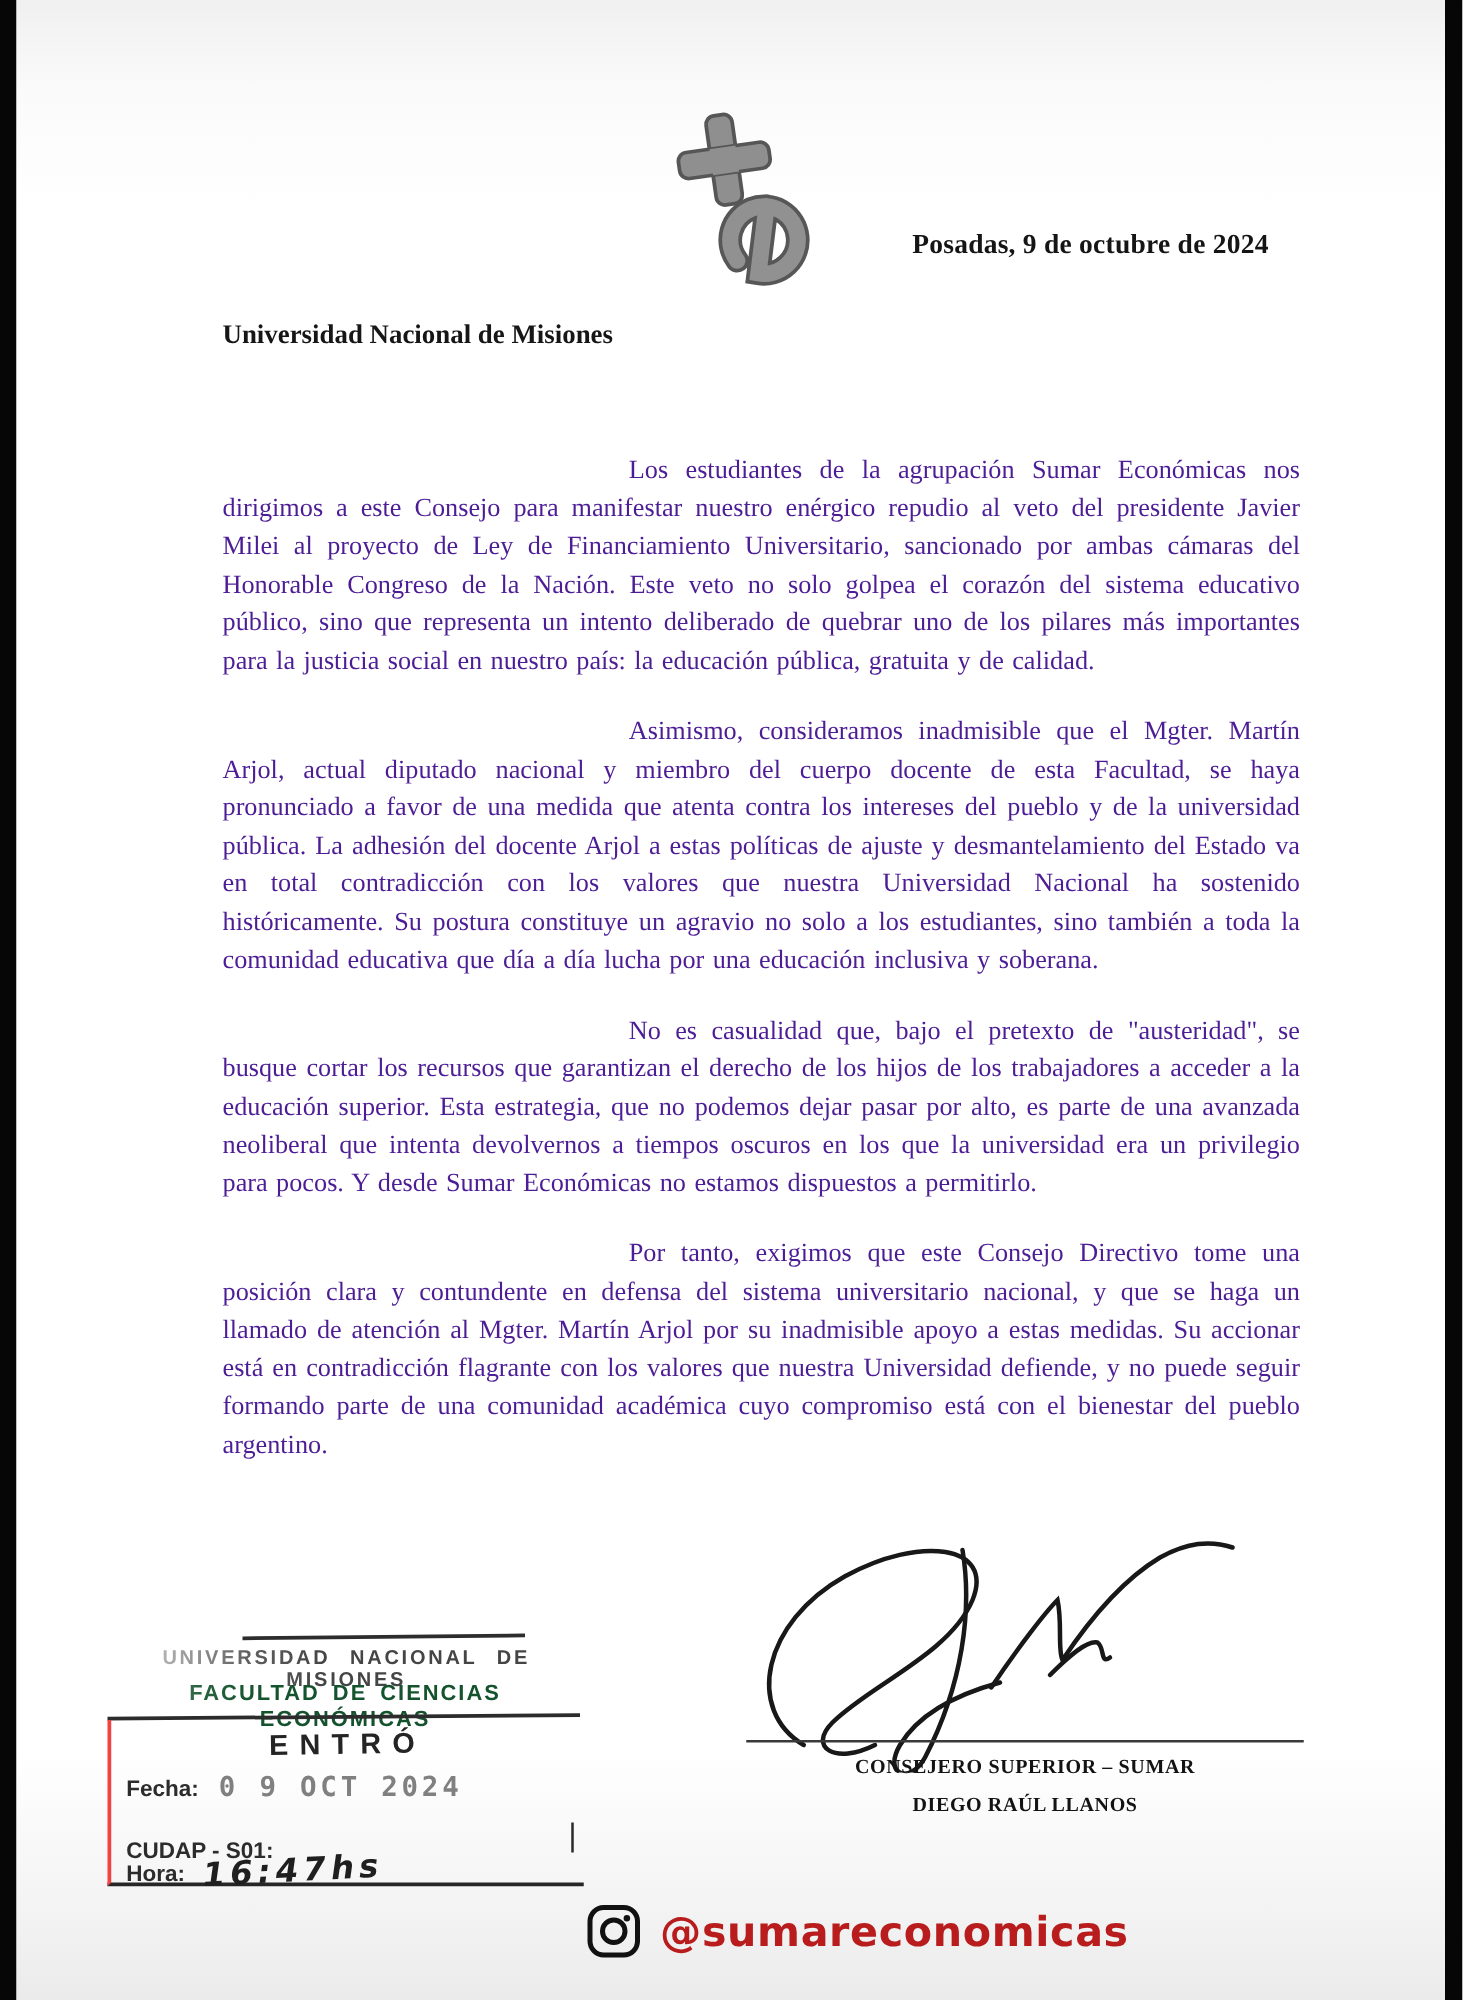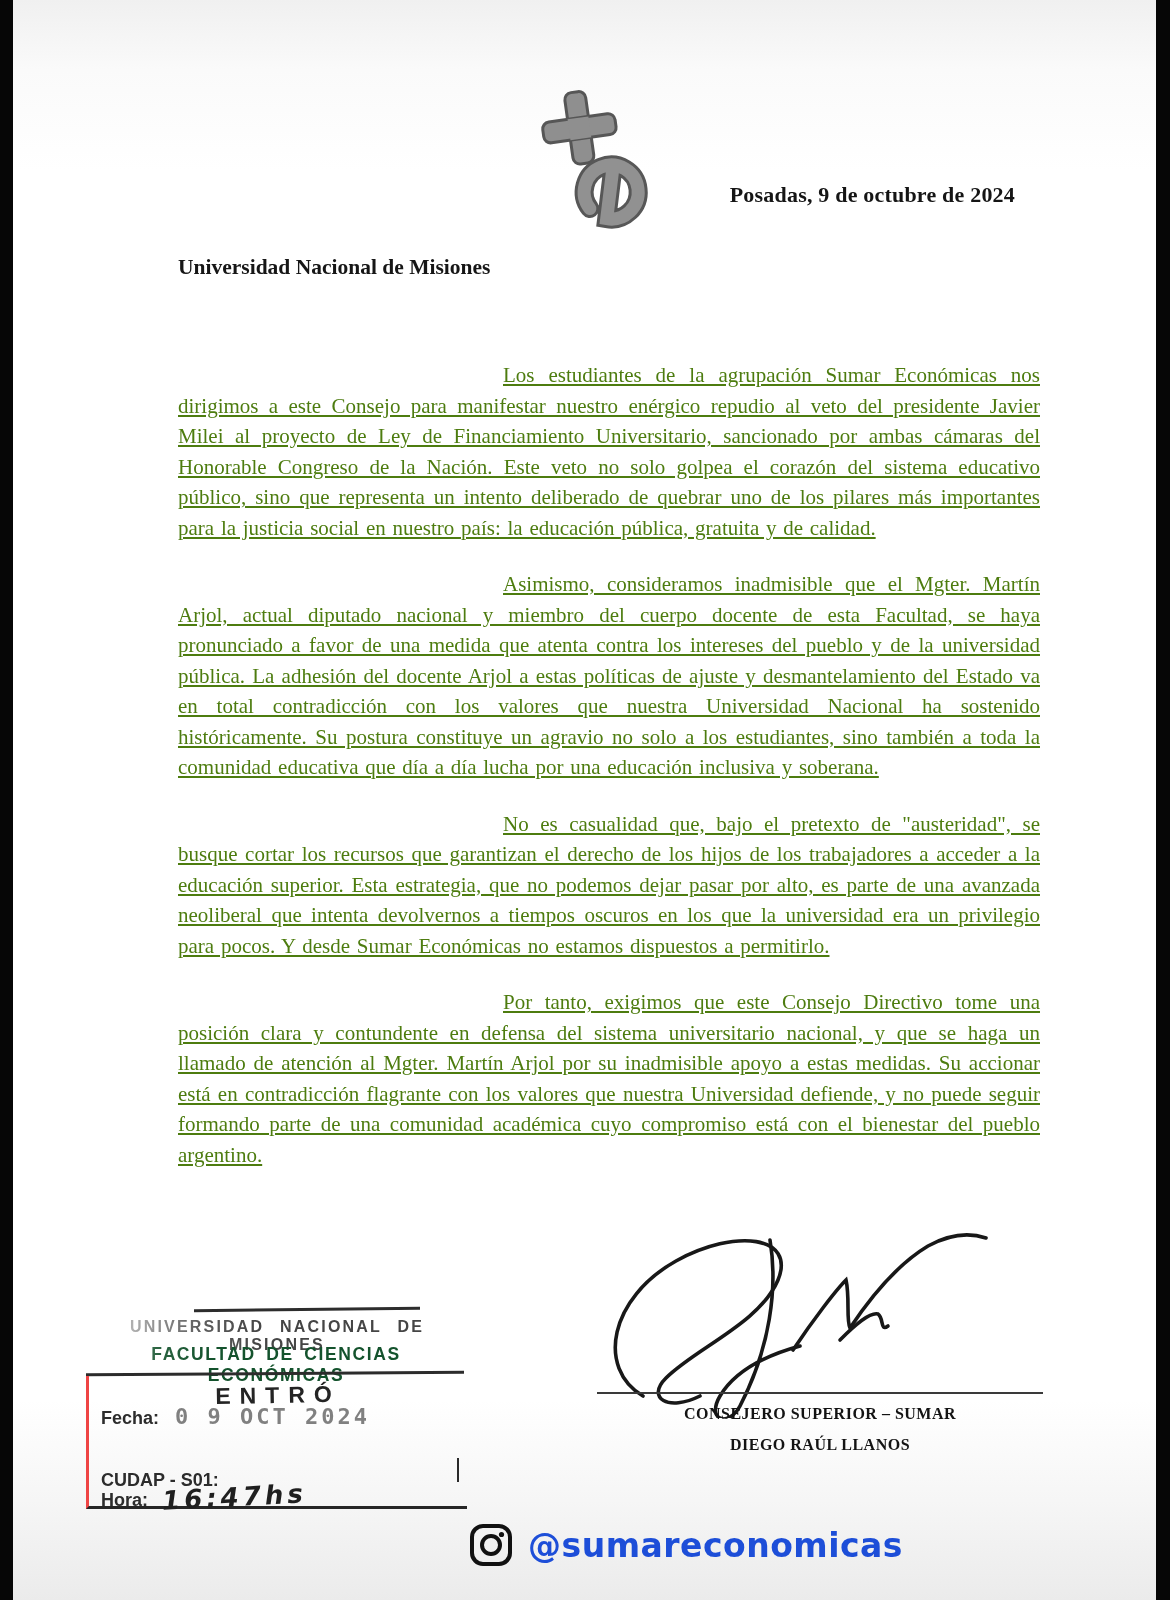--- a/index.html
+++ b/index.html
@@ -14,21 +14,21 @@
 
   .logo{position:absolute;left:533px;top:84px;width:130px;height:160px;}
 
   .dateline{position:absolute;top:182px;right:155px;font-weight:bold;font-size:22px;color:#151515;letter-spacing:.2px;}
 
   .addr{position:absolute;left:178px;top:252px;font-weight:bold;font-size:21.5px;line-height:30px;color:#161616;}
 
   .bodytext{position:absolute;left:178px;top:360px;width:862px;}
   .bodytext p{
     margin:0 0 26px 0;font-size:21px;line-height:30.5px;text-align:justify;
-    text-indent:325px;color:#4d7c0f;word-spacing:1.5px;text-decoration:underline;
+    text-indent:325px;color:#4c1d95;word-spacing:1.5px;
   }
 
   
   .sig-svg{position:absolute;left:588px;top:1228px;width:432px;height:190px;}
   .sig-line{position:absolute;left:597px;top:1392px;width:446px;height:0;border-top:2.5px solid #3a3a3a;}
   .sig-block{position:absolute;left:597px;top:1398px;width:446px;text-align:center;
     font-weight:bold;font-size:16px;line-height:31px;color:#131313;letter-spacing:.5px;}
 
   
   .stamp{position:absolute;left:86px;top:1300px;width:378px;height:212px;color:#3c3c3c;
@@ -41,33 +41,33 @@
   .stamp-l2{position:absolute;left:4px;top:44px;width:372px;text-align:center;font-weight:bold;font-size:17.5px;
     letter-spacing:1.6px;word-spacing:4px;color:#14532d;
     -webkit-mask-image:linear-gradient(to right,rgba(0,0,0,.3) 0%,rgba(0,0,0,.9) 18%,#000 32%);
     mask-image:linear-gradient(to right,rgba(0,0,0,.3) 0%,rgba(0,0,0,.9) 18%,#000 32%);}
   .stamp-rule{position:absolute;left:0px;top:72px;width:378px;border-top:3px solid #2c2c2c;transform:rotate(-.4deg);}
   .stamp-box{position:absolute;left:0px;top:76px;width:378px;height:130px;
     border-left:3px solid #ef4444;border-bottom:3px solid #262626;}
   .stamp-entro{position:absolute;left:0;top:6px;width:100%;text-align:center;font-weight:bold;font-size:23px;
     letter-spacing:9px;color:#242424;transform:rotate(-1deg);}
   .stamp-row{position:absolute;left:12px;font-weight:bold;font-size:18px;color:#2c2c2c;}
-  .row-fecha{top:28px;}
+  .row-fecha{top:42px;}
   .row-cudap{top:94px;}
   .row-hora{top:106px;}
   .stamp-dateval{font-family:"DejaVu Sans Mono", monospace;font-weight:bold;font-size:22px;color:#6b6b6b;
     letter-spacing:3px;margin-left:16px;opacity:.85;}
   .stamp-timeval{font-family:"DejaVu Sans", sans-serif;font-style:italic;font-size:26px;color:#1f1f1f;
     letter-spacing:4px;margin-left:14px;display:inline-block;transform:rotate(-3deg);}
   .stamp-tick{position:absolute;right:8px;top:82px;height:24px;border-left:2.5px solid #2a2a2a;}
 
   
   .footer{position:absolute;left:468px;top:1522px;display:flex;align-items:center;gap:14px;}
   .ig-icon{width:46px;height:46px;}
-  .ig-handle{font-family:"DejaVu Sans", sans-serif;font-weight:bold;font-size:33px;color:#1d4ed8;letter-spacing:.5px;}
+  .ig-handle{font-family:"DejaVu Sans", sans-serif;font-weight:bold;font-size:33px;color:#b91c1c;letter-spacing:.5px;}
 </style>
 </head>
 <body>
 
 <div class="edge left"></div>
 <div class="edge right"></div>
 
 <svg class="logo" viewBox="0 0 130 160">
   <g transform="rotate(-8 45 45)">
     <rect x="36" y="8" width="21" height="72" rx="7" fill="#8f8f8f" stroke="#565656" stroke-width="3"></rect>

